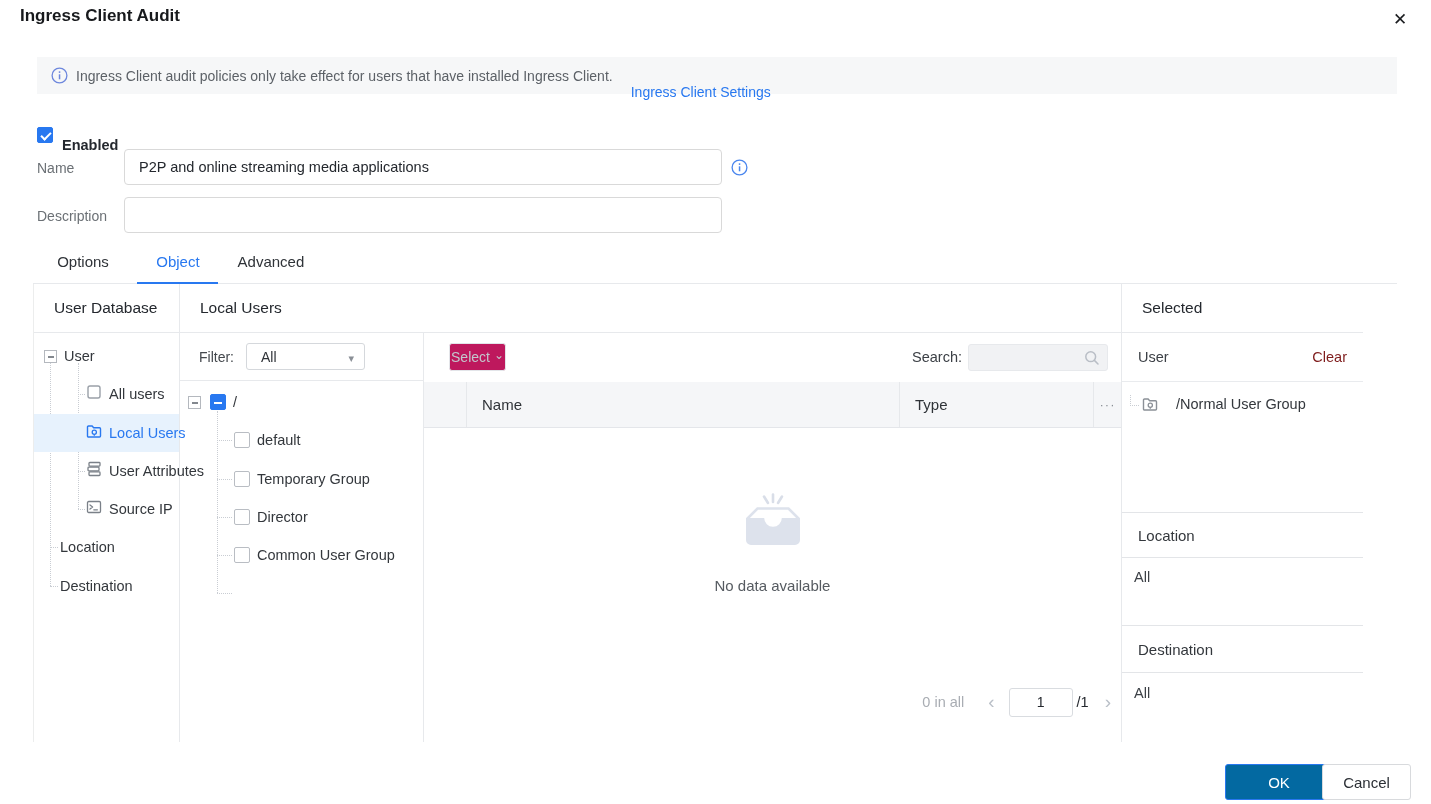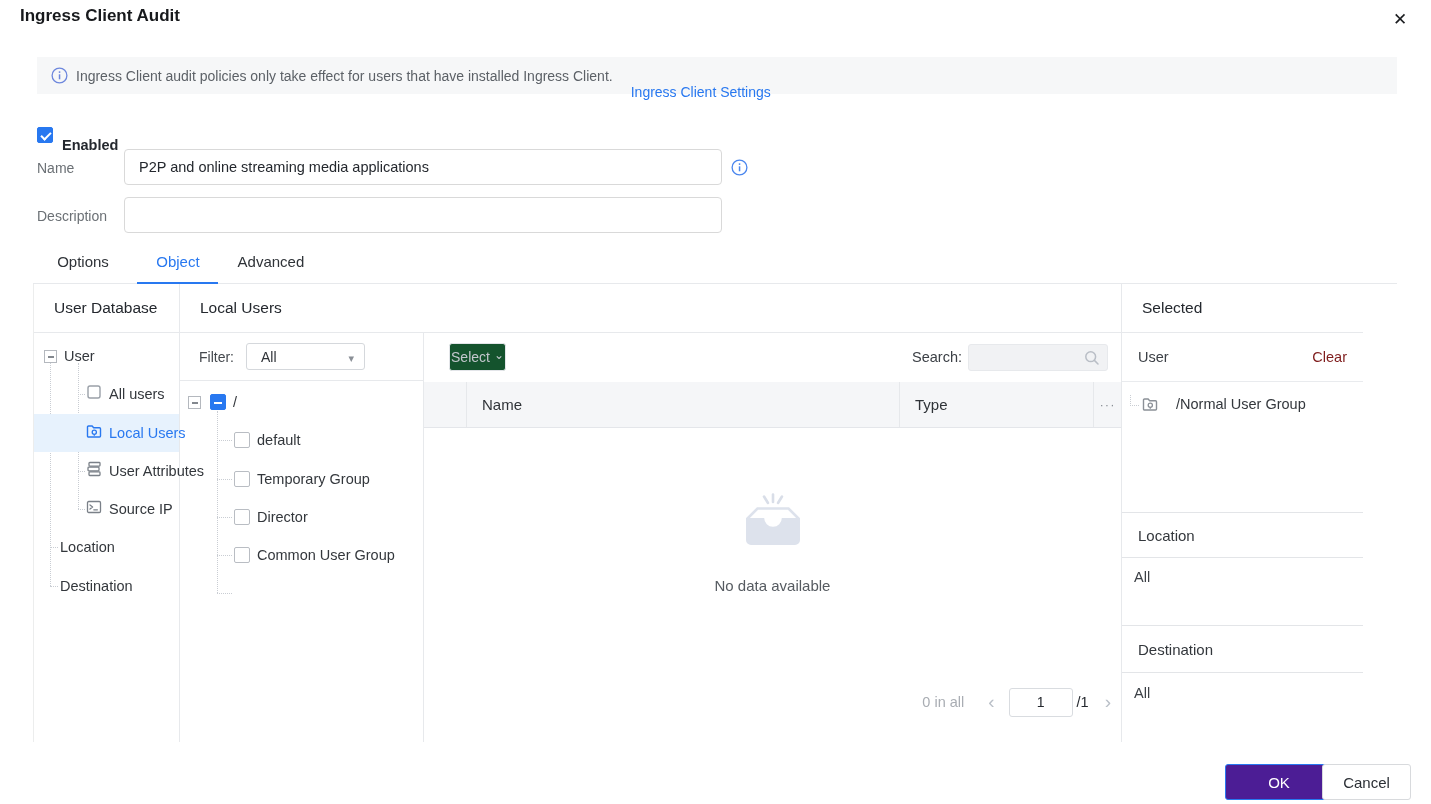--- a/index.html
+++ b/index.html
@@ -50,21 +50,21 @@
   .hdots { position:absolute; border-top:1px dotted #c9cdd3; height:0; }
   .tree-icon { flex:none; }
 
   .filter-row { height:48px; border-bottom:1px solid #e7e9ec; display:flex; align-items:center; padding-left:19px; }
   .filter-label { font-size:14px; color:#44484d; }
   .dropdown { margin-left:12px; width:119px; height:27px; border:1px solid #d5d8dc; border-radius:3px; position:relative; display:flex; align-items:center; cursor:pointer; background:#fff; }
   .dropdown-value { font-size:14px; color:#2f3338; margin-left:14px; }
   .dropdown-caret { position:absolute; right:10px; top:8px; font-size:11px; color:#8a8f96; }
   .mtree { position:relative; height:360px; }
 
-  .select-btn { position:absolute; left:25px; top:10px; width:57px; height:28px; border:1px solid #e3e5e9; border-radius:3px; background:#14532d; color:#c3c7cd; font-size:14px; display:flex; align-items:center; justify-content:center; gap:4px; cursor:default; font-family:"Liberation Sans",sans-serif; }
+  .select-btn { position:absolute; left:25px; top:10px; width:57px; height:28px; border:1px solid #e3e5e9; border-radius:3px; background:#be185d; color:#c3c7cd; font-size:14px; display:flex; align-items:center; justify-content:center; gap:4px; cursor:default; font-family:"Liberation Sans",sans-serif; }
   .search-label { position:absolute; left:488px; top:16px; font-size:14.5px; color:#3c4046; }
   .search-box { position:absolute; left:544px; top:11px; width:140px; height:27px; background:#f1f2f4; border:1px solid #e7e9ec; border-radius:3px; }
   .search-box input { position:absolute; left:0; top:0; width:112px; height:25px; border:none; background:transparent; outline:none; padding:0 0 0 10px; font-family:"Liberation Sans",sans-serif; font-size:14px; color:#33373c; }
   .search-glass { position:absolute; right:7px; top:5px; }
 
   .thead { position:absolute; left:0; top:49px; width:697px; height:46px; background:#f5f6f8; border-bottom:1px solid #e4e6ea; display:flex; }
   .th { display:flex; align-items:center; font-size:15px; color:#2f3338; border-left:1px solid #e6e8eb; padding-left:15px; }
   .th:first-child { border-left:none; }
   .th-sel { width:42px; }
   .th-name { width:433px; }
@@ -83,21 +83,21 @@
   .sel-user-row { position:absolute; left:0; top:0; width:100%; height:49px; border-bottom:1px solid #e9ebee; display:flex; align-items:center; }
   .sel-user-label { font-size:14.5px; color:#3c4046; margin-left:16px; }
   .clear-link { position:absolute; right:16px; font-size:14.5px; color:#7f1d1d; cursor:pointer; }
   .sel-item { position:absolute; left:8px; top:58px; height:26px; display:flex; align-items:center; cursor:pointer; }
   .sel-connector { width:9px; height:11px; border-left:1px dotted #c9cdd3; border-bottom:1px dotted #c9cdd3; margin:-8px 3px 0 0; }
   .sel-item-label { font-size:14.5px; color:#33373c; margin-left:18px; }
   .sel-section { position:absolute; left:0; width:100%; border-top:1px solid #e3e5e8; border-bottom:1px solid #e3e5e8; padding-left:16px; font-size:15px; color:#33373c; display:flex; align-items:center; }
   .sel-value { position:absolute; left:12px; font-size:14.5px; color:#3c4046; }
 
   .btn { border-radius:3px; font-size:15px; display:flex; align-items:center; justify-content:center; cursor:pointer; font-family:"Liberation Sans",sans-serif; }
-  .btn-ok { left:1225px; top:764px; width:108px; height:36px; background:#4c1d95; color:#fff; border:1px solid #2878f0; }
+  .btn-ok { left:1225px; top:764px; width:108px; height:36px; background:#0369a1; color:#fff; border:1px solid #2878f0; }
   .btn-cancel { left:1322px; top:764px; width:89px; height:36px; background:#fff; color:#2b2f35; border:1px solid #d8dadd; }
 </style>
 </head>
 <body>
 
 <div class="screen">
 
   <div class="abs dlg-title">Ingress Client Audit</div>
   <div class="abs close-x">✕</div>
 

